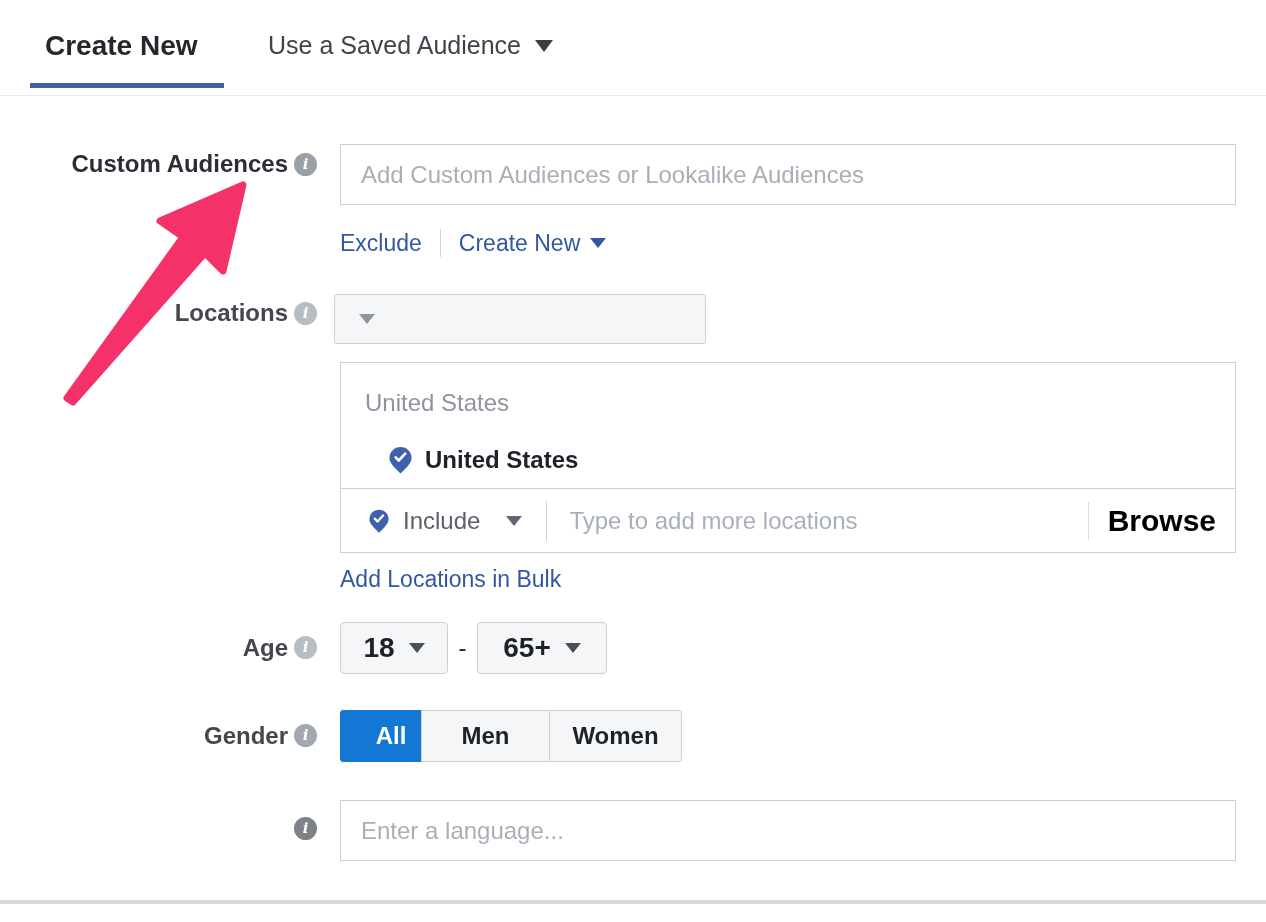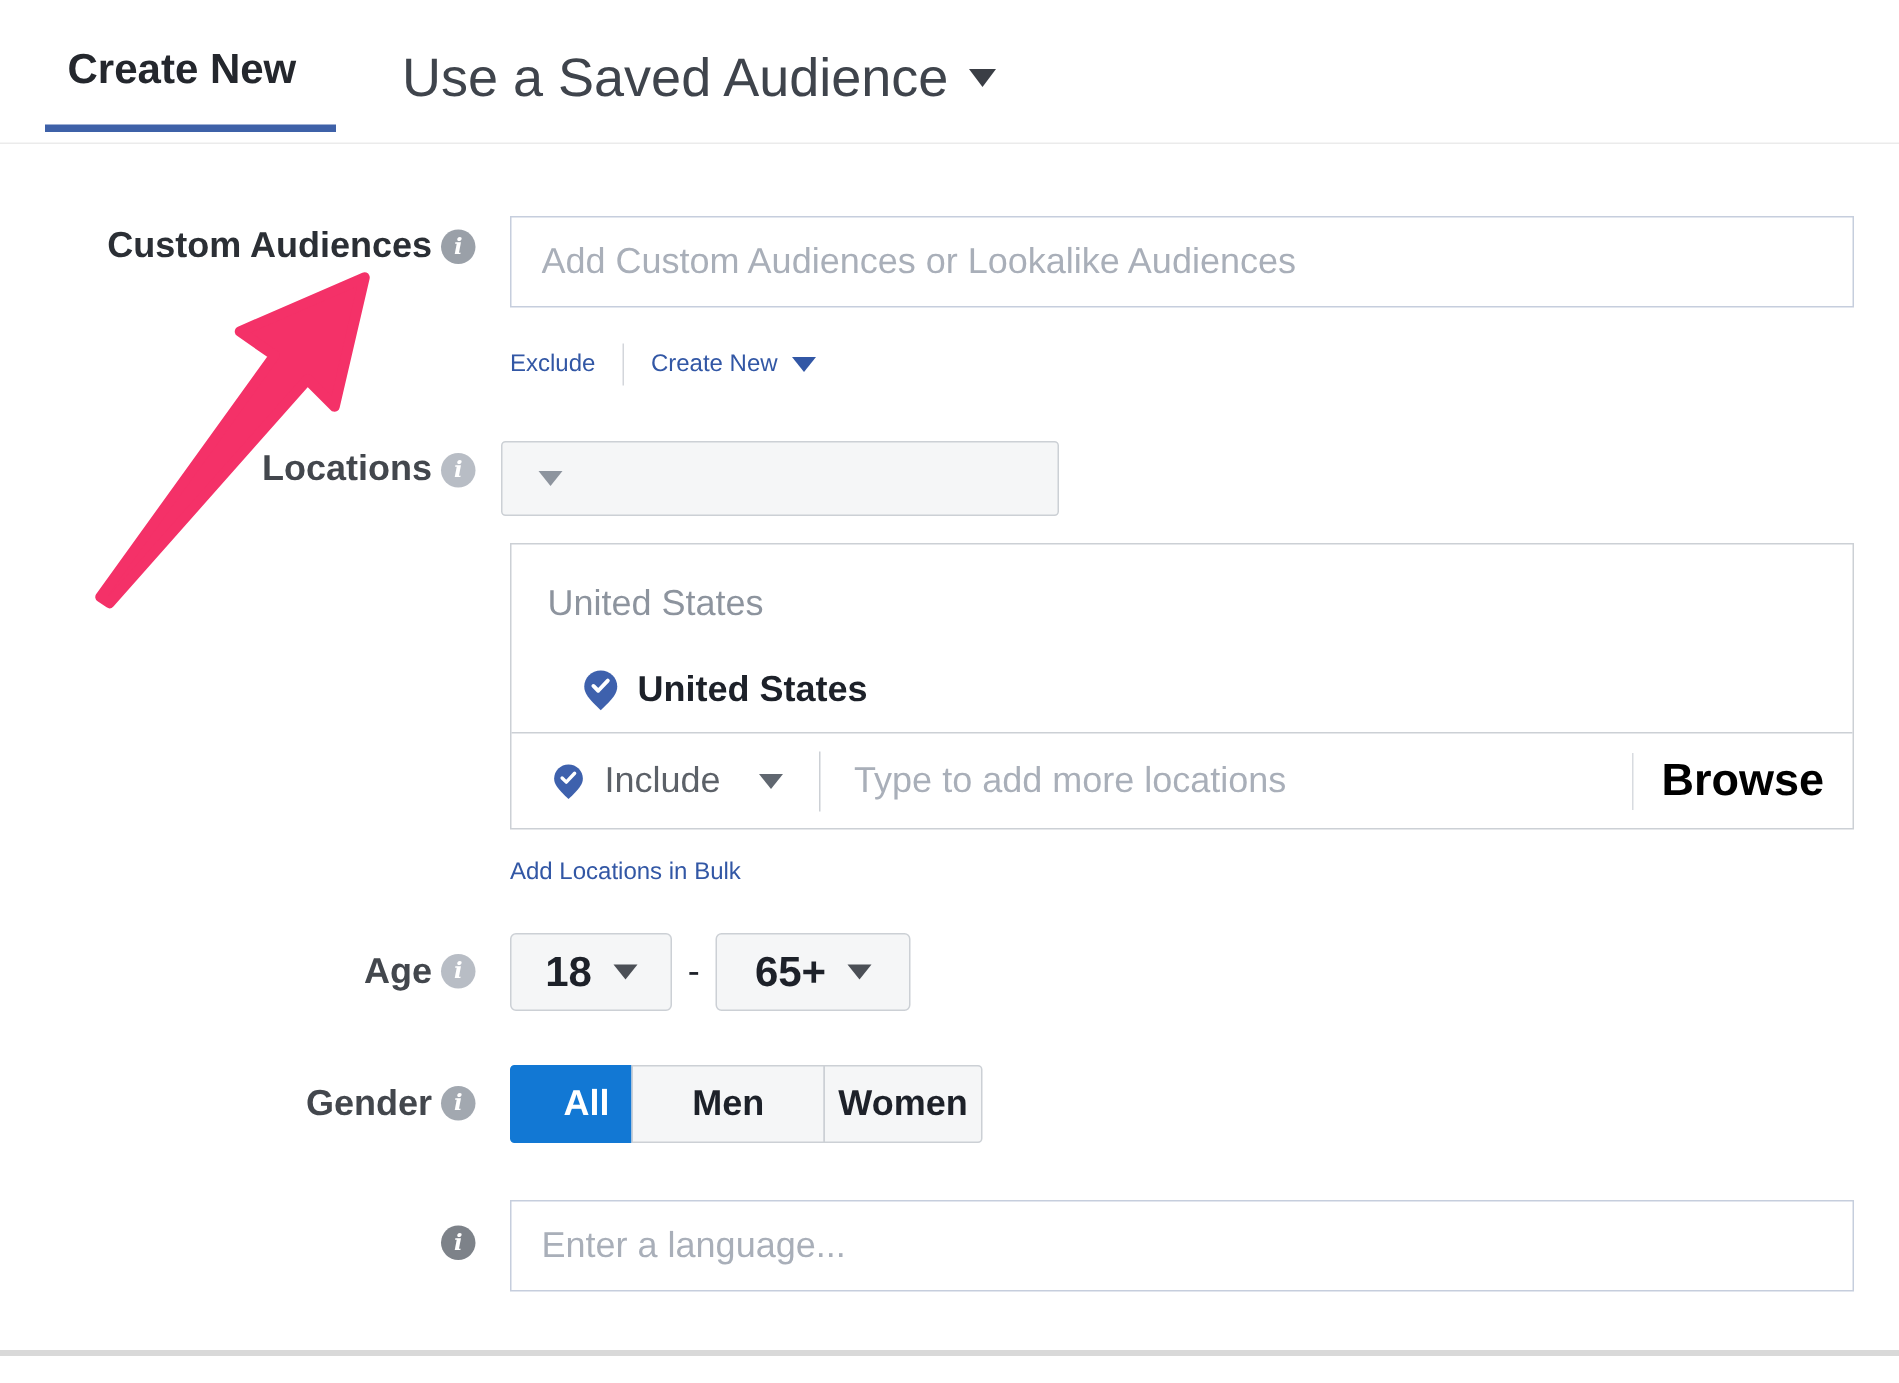--- a/index.html
+++ b/index.html
@@ -2,21 +2,21 @@
 <html><head>
 <meta charset="utf-8">
 <style>
   html,body{margin:0;padding:0;background:#fff;}
   #app{
     position:relative;width:1266px;height:922px;background:#fff;overflow:hidden;
     font-family:"Liberation Sans","DejaVu Sans",sans-serif;color:#1d2129;
   }
   
   .tab-create{position:absolute;left:45px;top:30px;font-size:28px;font-weight:bold;color:#24272d;cursor:pointer;}
-  .tab-saved{position:absolute;left:268px;top:31px;font-size:36px;color:#3f444c;cursor:pointer;display:flex;align-items:center;gap:14px;}
+  .tab-saved{position:absolute;left:268px;top:31px;font-size:25px;color:#3f444c;cursor:pointer;display:flex;align-items:center;gap:14px;}
   .tab-underline{position:absolute;left:30px;top:83px;width:194px;height:5px;background:#3e61a8;}
   .header-rule{position:absolute;left:0;top:95px;width:1266px;height:1px;background:#ebebeb;}
   .bottom-rule{position:absolute;left:0;top:900px;width:1266px;height:4px;background:#d9d9d9;}
 
   
   .tri{width:0;height:0;border-left:9px solid transparent;border-right:9px solid transparent;border-top:12px solid #3a3e45;display:inline-block;}
   .caret{width:0;height:0;border-left:8px solid transparent;border-right:8px solid transparent;border-top:10px solid #4b4f56;display:inline-block;}
   .caret.blue{border-top-color:#3257a5;}
   .caret.gray{border-top-color:#8d949e;}
   .caret.mid{border-top-color:#606770;}
@@ -36,21 +36,21 @@
   
   .text-input{
     position:absolute;left:340px;width:896px;height:61px;box-sizing:border-box;
     border:1px solid #c6cedd;border-radius:0;background:#fff;padding:0 20px;
     font-family:"Liberation Sans","DejaVu Sans",sans-serif;font-size:24px;color:#1d2129;outline:none;
   }
   input::placeholder{color:#a9afb9;opacity:1;}
 
   
   .links-row{position:absolute;left:340px;top:227px;height:32px;display:flex;align-items:center;}
-  .link{color:#3257a5;font-size:16px;cursor:pointer;}
+  .link{color:#3257a5;font-size:23px;cursor:pointer;}
   .vdiv{width:1px;background:#d3d6db;}
   .links-row .vdiv{height:28px;margin:0 18px;}
   .createnew{display:flex;align-items:center;gap:10px;cursor:pointer;}
 
   
   .mode-dd{
     position:absolute;left:334px;top:294px;width:372px;height:50px;box-sizing:border-box;
     background:#f5f6f7;border:1px solid #ccd0d5;border-radius:3px;cursor:pointer;
     display:flex;align-items:center;justify-content:space-between;padding:0 15px 0 24px;
     font-size:23px;font-weight:bold;color:#4b4f56;
@@ -175,20 +175,20 @@
   <div class="age-dd" style="left:477px;width:130px;">
     <span>65+</span>
     <span class="caret"></span>
   </div>
 
   <div class="row-label" style="top:722px;">Gender</div>
   <span class="info-badge mid" style="top:724px;">i</span>
   <div class="seg">
     <div class="seg-btn first selected" style="width:82px;">All</div>
     <div class="seg-btn" style="width:129px;">Men</div>
-    <div class="seg-btn last" style="width:106px;">Women</div>
+    <div class="seg-btn last" style="width:133px;">Women</div>
   </div>
 
   <span class="info-badge dark" style="top:817px;">i</span>
   <input type="text" class="text-input" style="top: 800px;" placeholder="Enter a language...">
 
   <div class="bottom-rule"></div>
 </div>
 
 </body></html>

